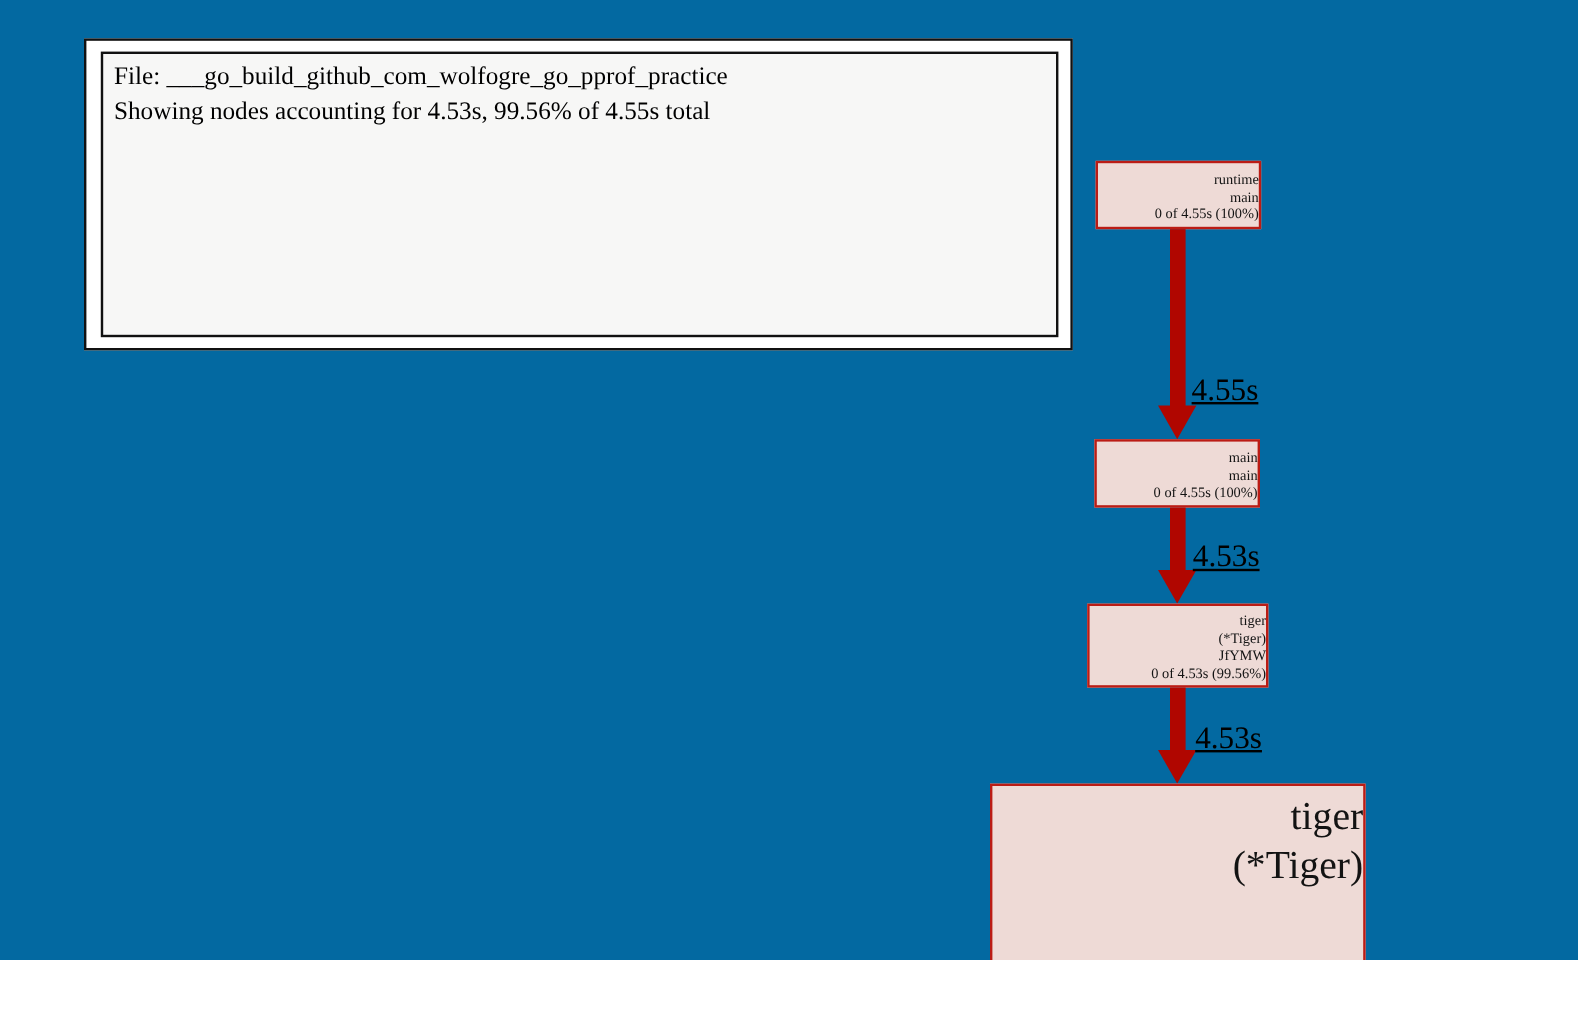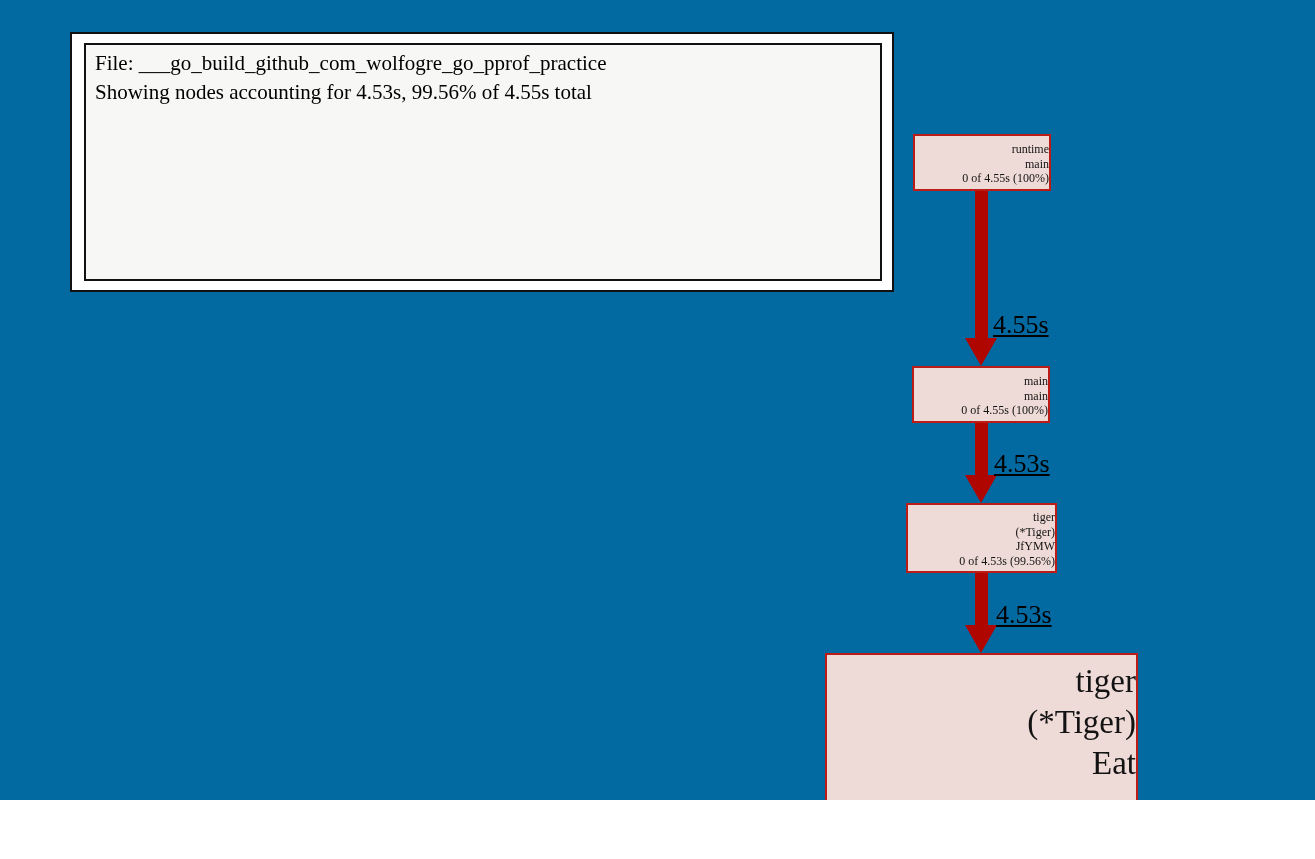--- a/index.html
+++ b/index.html
@@ -151,18 +151,17 @@
     <div>0 of 4.53s (99.56%)</div>
   </div>
 
   <div class="edge-stem" id="edge-2-stem"></div>
   <div class="edge-head" id="edge-2-head"></div>
   <div class="edge-label" id="edge-2-label">4.53s</div>
 
   <div class="node" id="node-3">
     <div>tiger</div>
     <div>(*Tiger)</div>
-    <div>Eat</div>
   </div>
 
   <div class="watermark">@稀土掘金技术社区</div>
 
 </div>
 
 </body></html>

